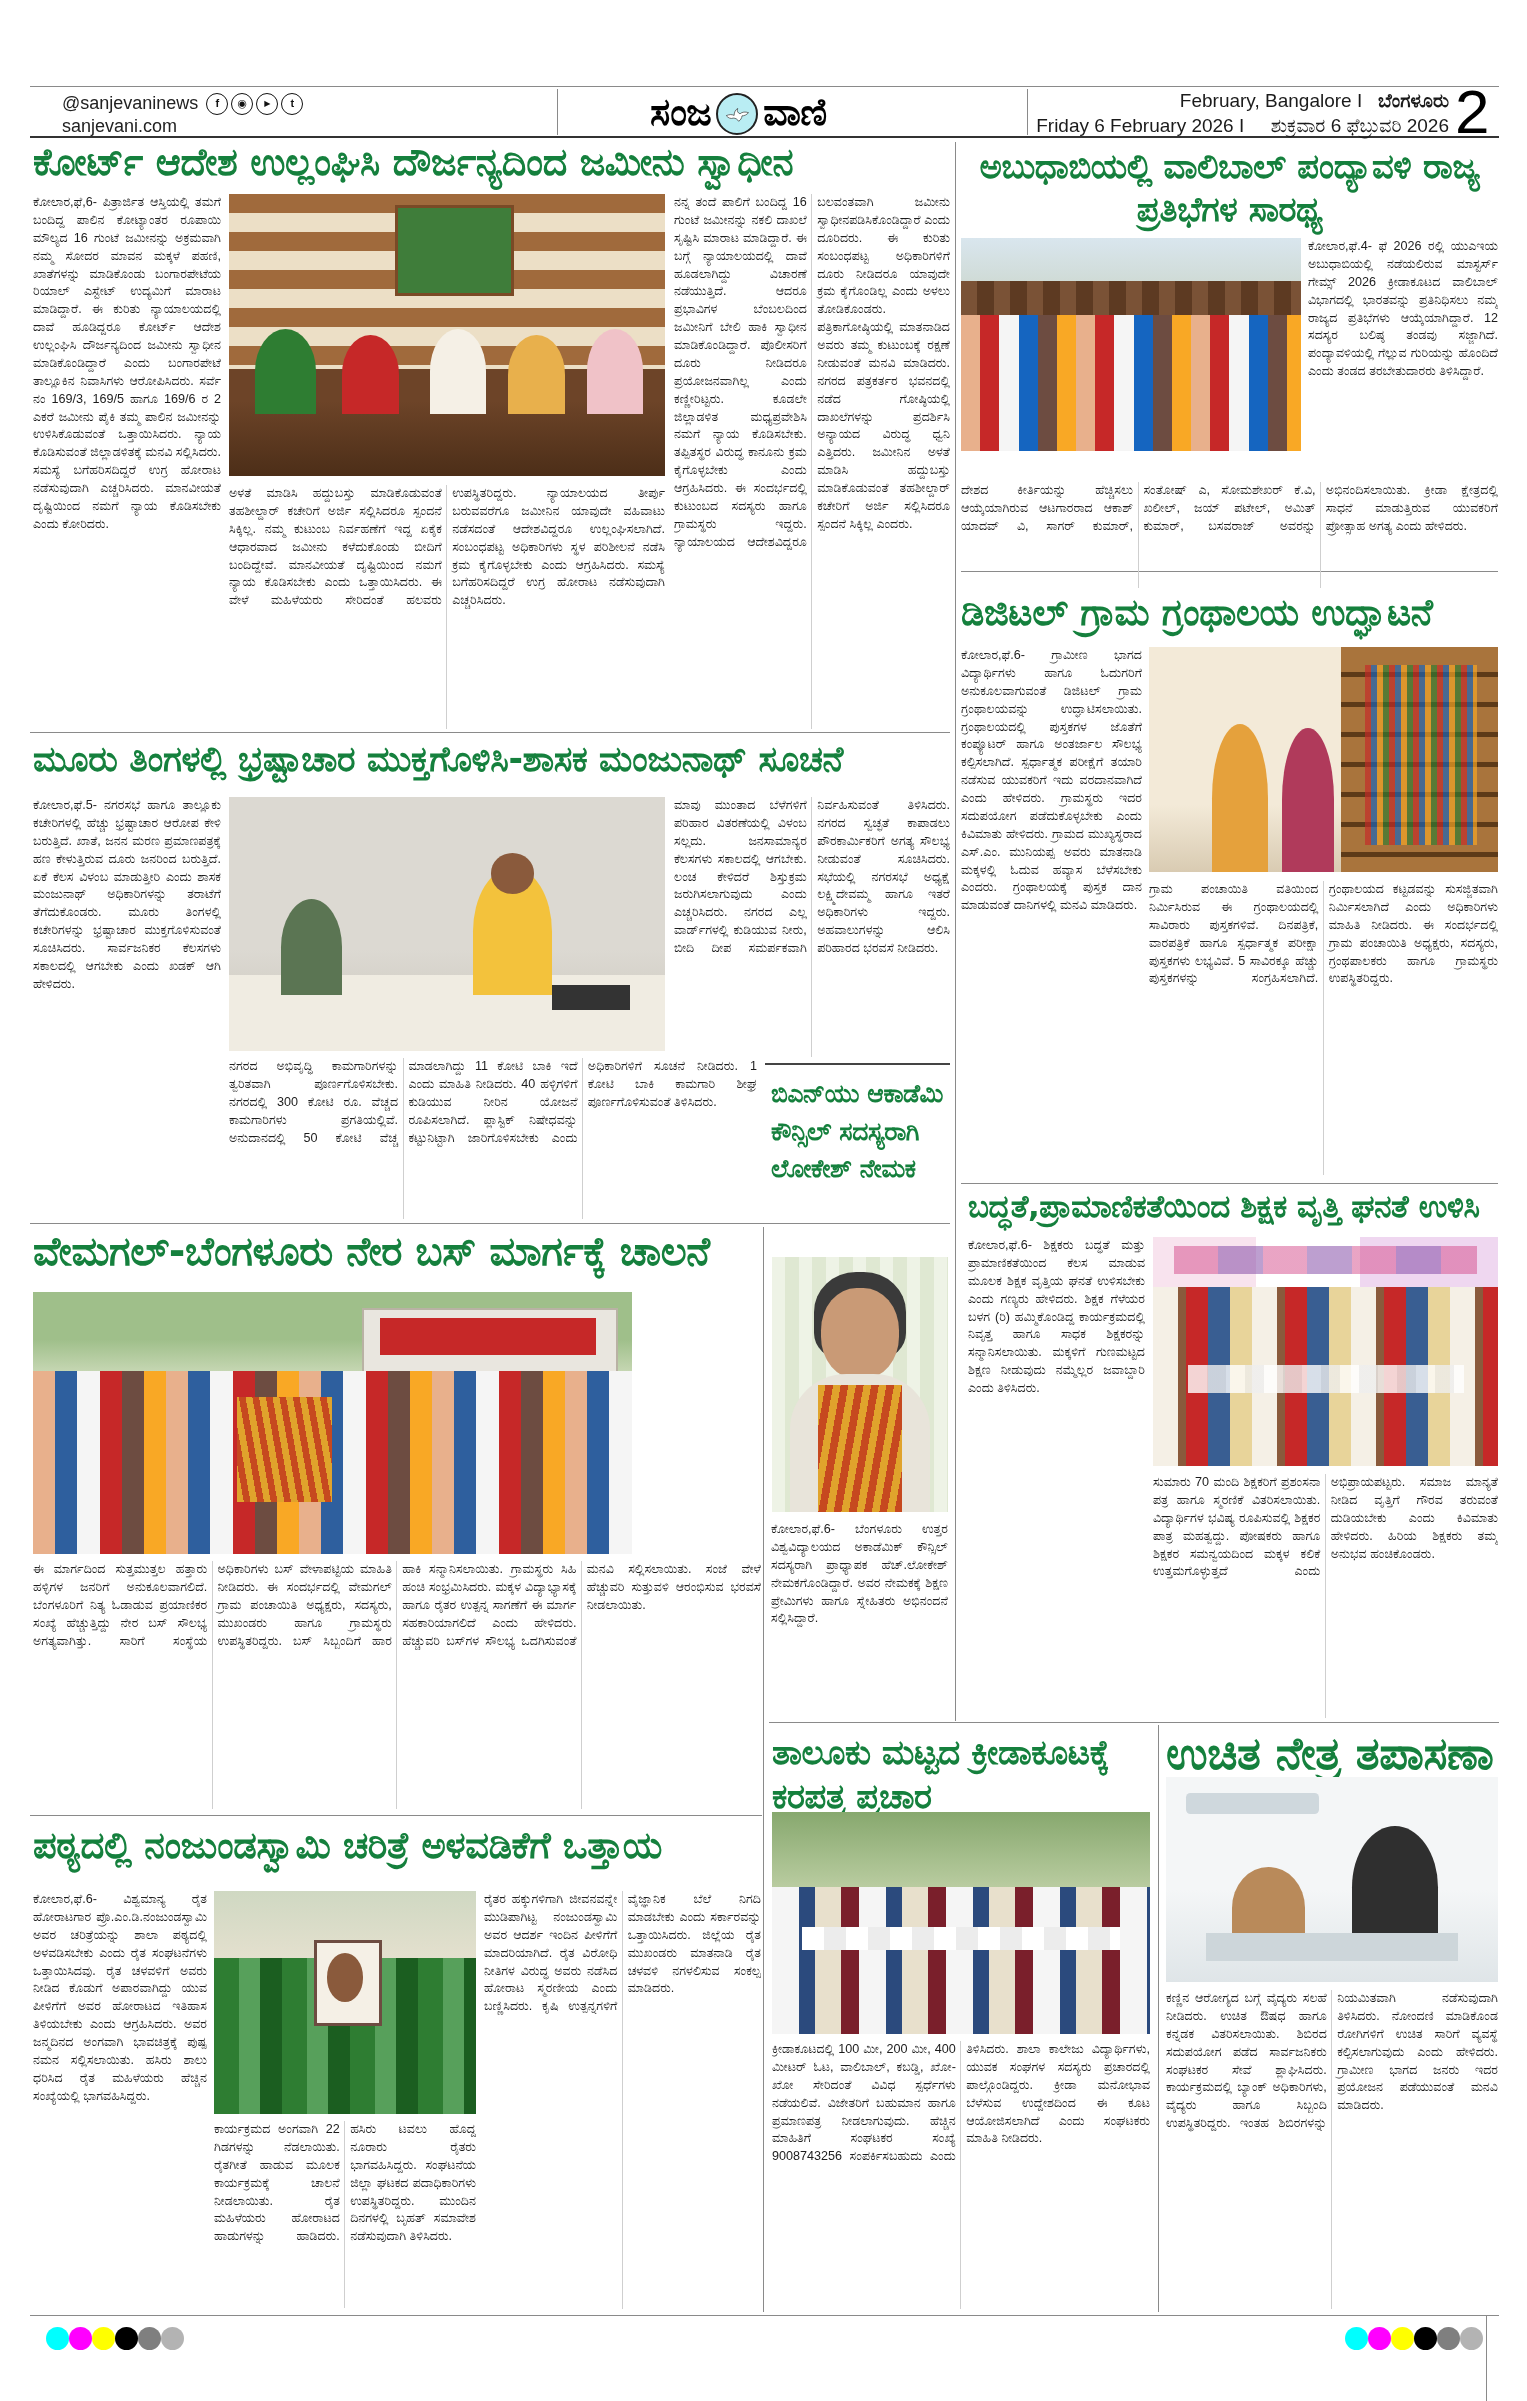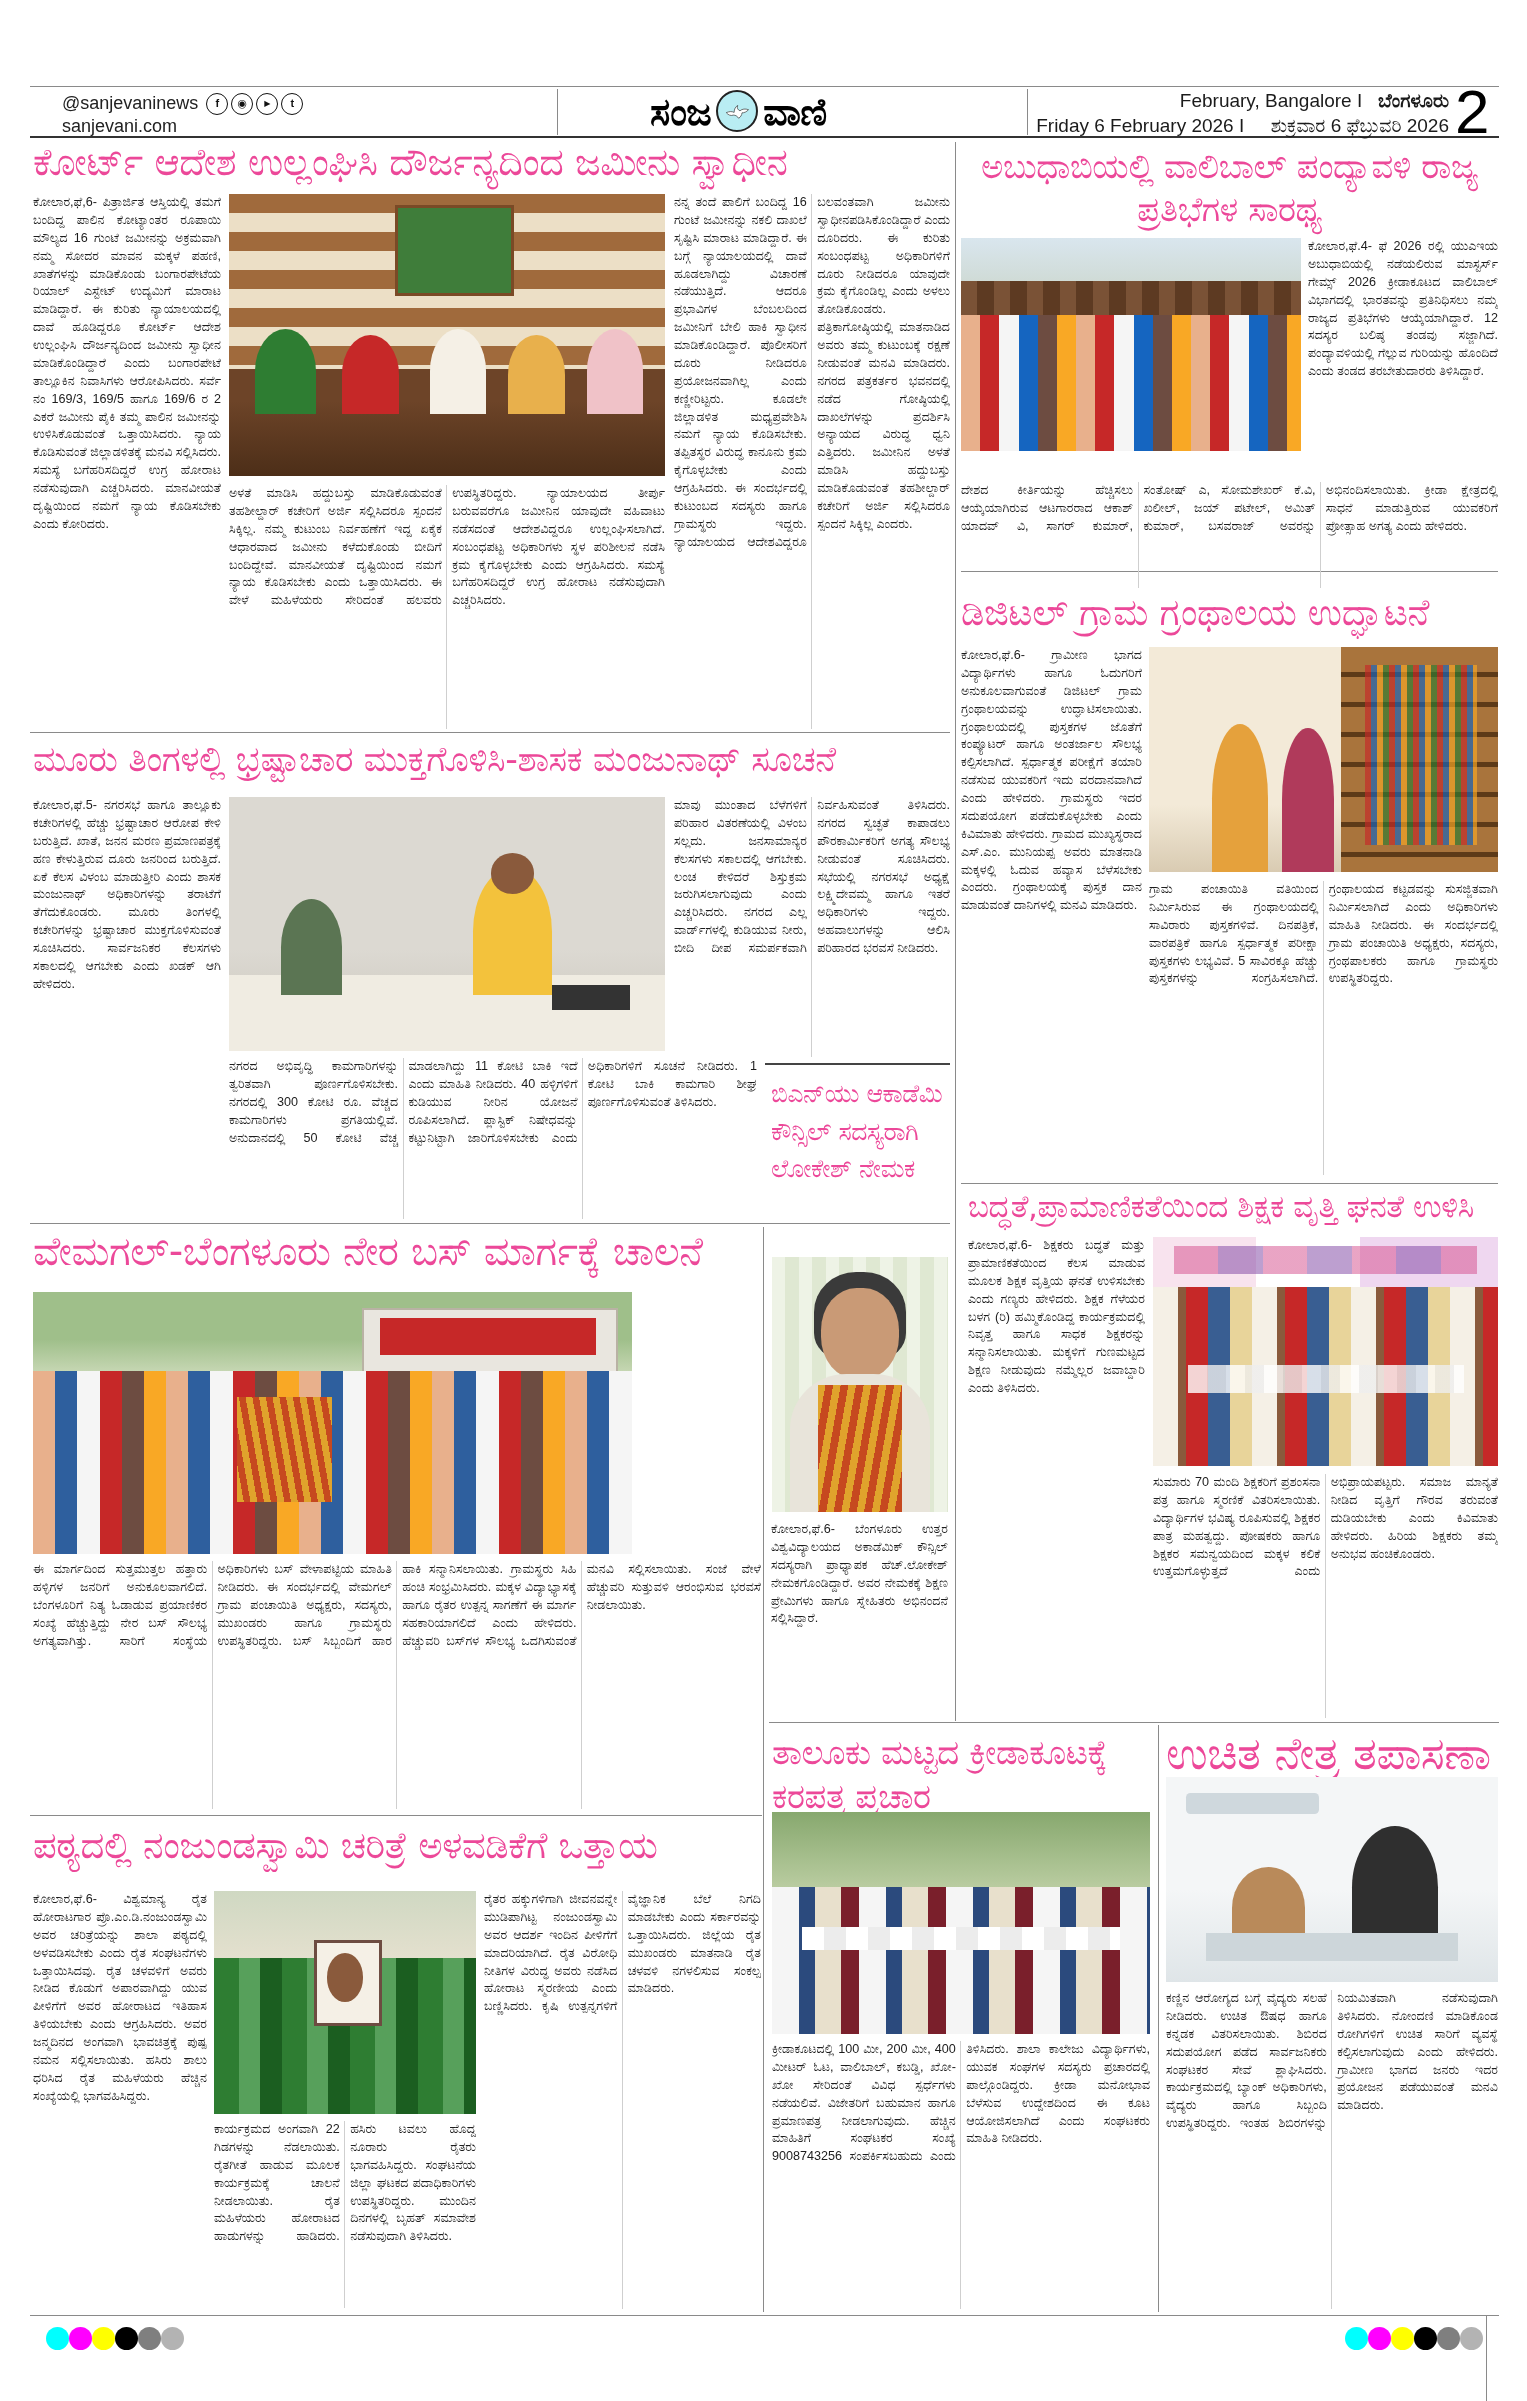--- a/index.html
+++ b/index.html
@@ -2,36 +2,36 @@
 <html style="font-size:12px"><head>
 <meta charset="utf-8">
 <style>
   html,body{margin:0;padding:0;background:#e8e8e8;}
   .page{position:relative;width:1528px;height:2401px;background:#ffffff;
         font-family:"Liberation Sans","DejaVu Sans",sans-serif;color:#1b1b1b;overflow:hidden;}
   .abs{position:absolute;}
   .rule-h{position:absolute;background:#555;height:1.5px;}
   .rule-h.thin{height:0.7px;background:#8a8a8a;}
   .rule-v{position:absolute;background:#8a8a8a;width:0.7px;}
-  .headline{position:absolute;font-weight:400;color:#ec4899;line-height:1.08;letter-spacing:-0.4px;
+  .headline{position:absolute;font-weight:700;color:#15803d;line-height:1.08;letter-spacing:-0.4px;
             font-family:"DejaVu Sans","Liberation Sans",sans-serif;}
   .headline.center{text-align:center;}
   .body-text{position:absolute;font-size:12.6px;line-height:1.42;text-align:justify;
              color:#1c1c1c;overflow:hidden;word-break:break-word;}
   .cols-2{column-count:2;column-gap:10.3px;column-rule:0.7px solid #cfcfcf;}
   .cols-3{column-count:3;column-gap:10.3px;column-rule:0.7px solid #cfcfcf;}
   .cols-4{column-count:4;column-gap:10.3px;column-rule:0.7px solid #cfcfcf;}
   .photo{position:absolute;overflow:hidden;background:#d8d2c4;}
   .photo .band{position:absolute;}
   
   .hdr-small{font-size:18px;color:#222;line-height:1.25;margin-left:19px;}
   .soc{display:inline-flex;align-items:center;justify-content:center;width:20px;height:20px;
        border:1.5px solid #111;border-radius:50%;font-size:11px;font-weight:bold;color:#111;
        margin-left:3px;vertical-align:middle;}
-  .masthead{font-size:38px;font-weight:900;color:#000;display:flex;align-items:flex-start;gap:5px;
+  .masthead{font-size:38px;font-weight:900;color:#000;display:flex;align-items:flex-end;gap:5px;
             font-family:"DejaVu Sans","Liberation Sans",sans-serif;letter-spacing:-0.7px;}
   .dove-circle{width:38px;height:38px;border-radius:50%;border:2.2px solid #222;
                display:flex;align-items:center;justify-content:center;}
   .pagenum{font-size:62px;font-weight:400;color:#000;line-height:1;}
   .dots{position:absolute;display:flex;}
   .dot{width:23px;height:23px;border-radius:50%;margin-right:0px;}
   .dot-c{background:#00ffff}.dot-m{background:#ff00ff}.dot-y{background:#ffff00}
   .dot-k{background:#000000}.dot-g1{background:#7f7f7f}.dot-g2{background:#b3b3b3}
 </style>
 </head>

